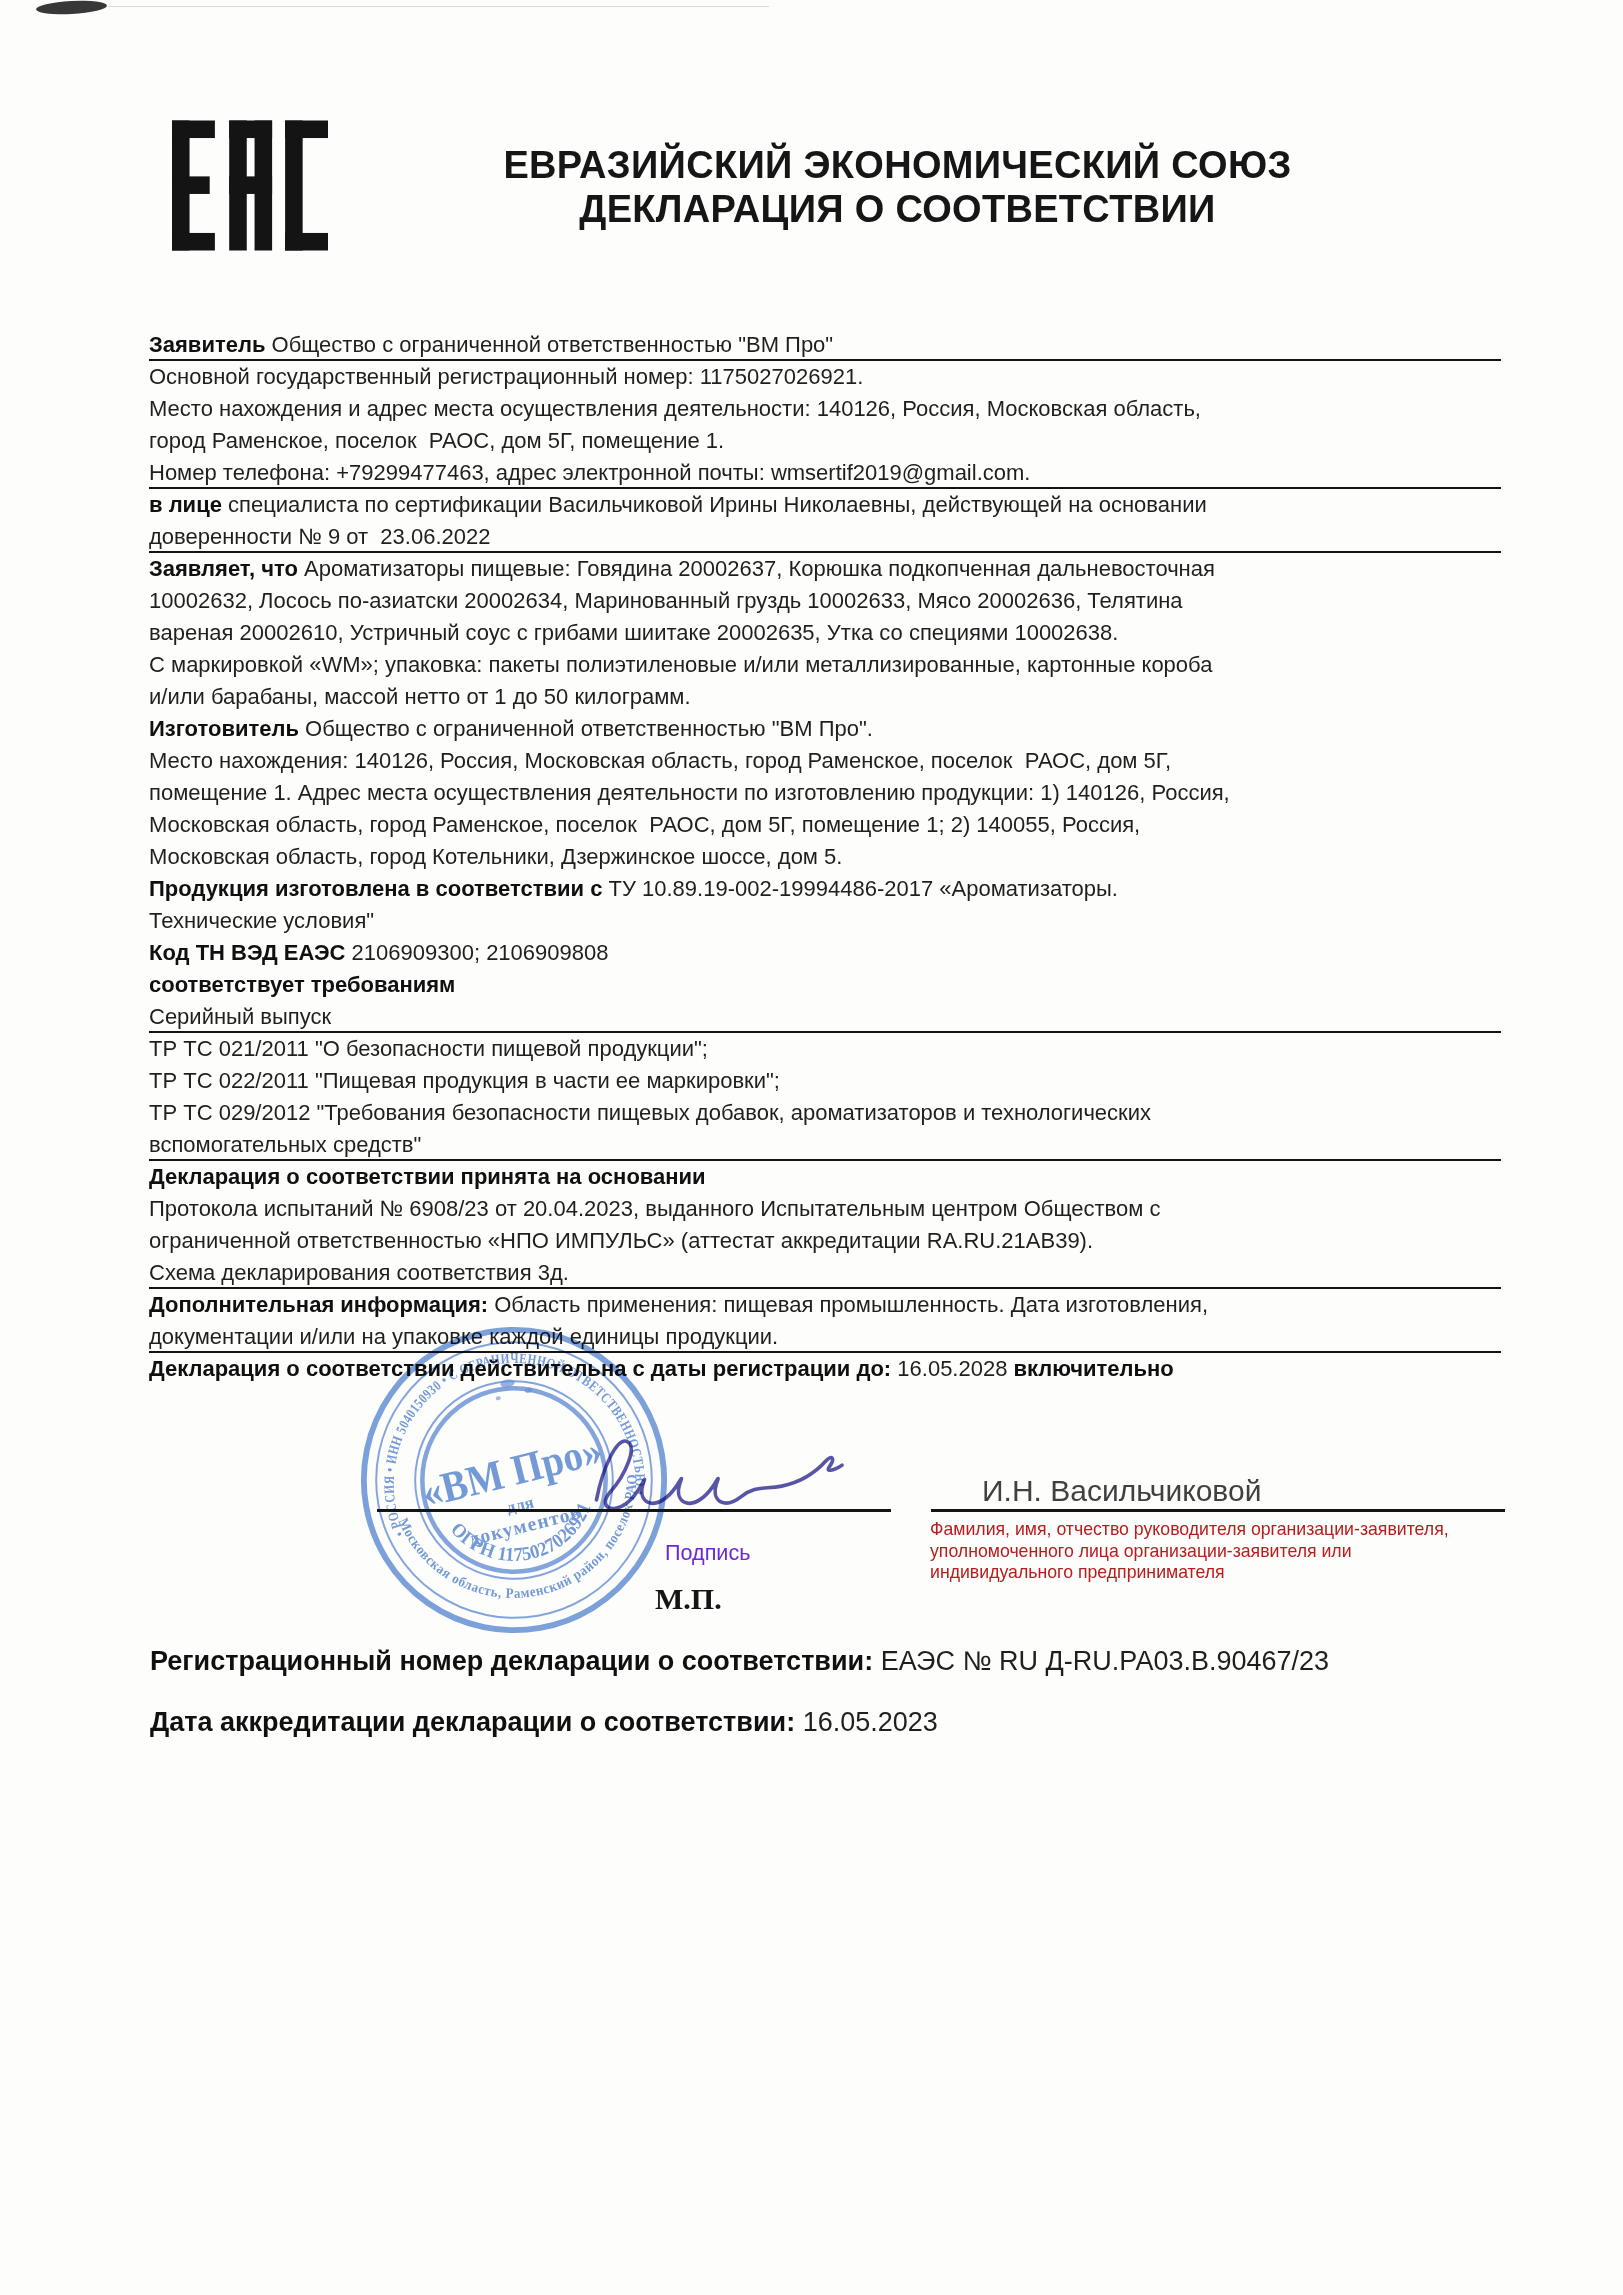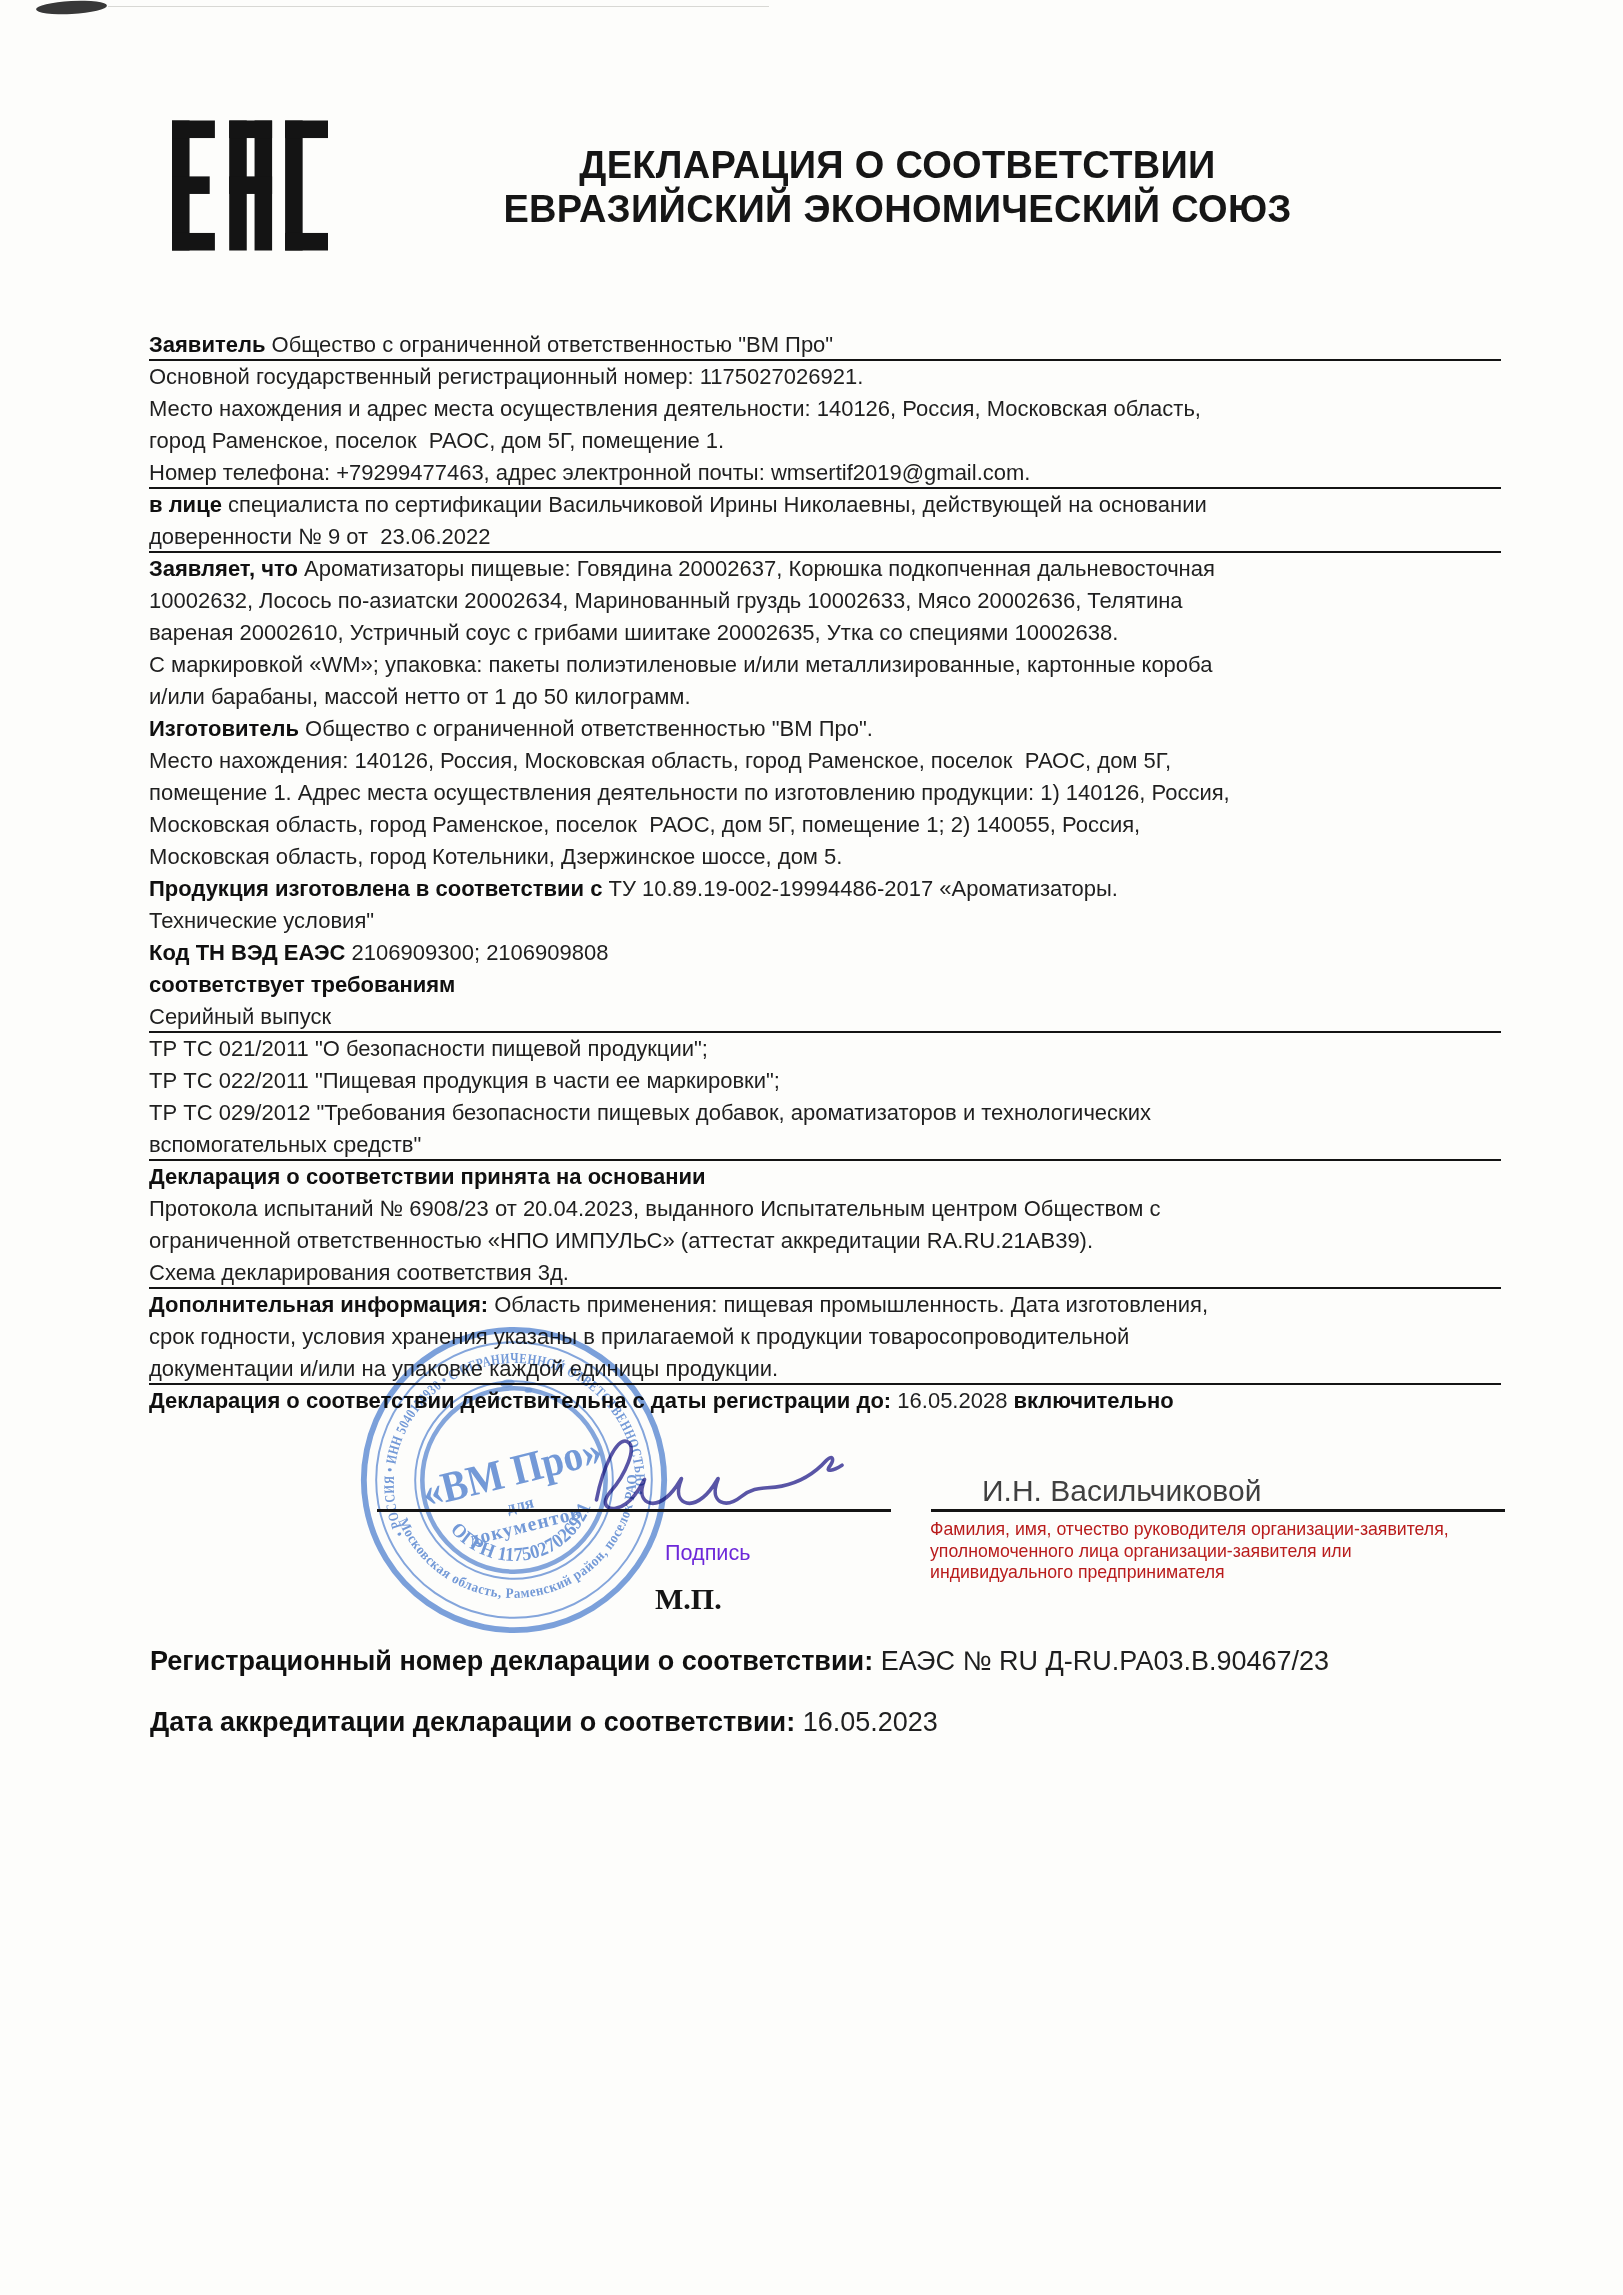--- a/index.html
+++ b/index.html
@@ -56,22 +56,22 @@
       <rect x="88" y="0" width="66" height="27"></rect>
       <rect x="88" y="86" width="66" height="27"></rect>
 
       <rect x="174" y="0" width="27" height="200"></rect>
       <rect x="174" y="0" width="66" height="27"></rect>
       <rect x="174" y="173" width="66" height="27"></rect>
     </g>
   </svg>
 
   <div class="doc-title">
+    <div>ЕВРАЗИЙСКИЙ ЭКОНОМИЧЕСКИЙ СОЮЗ</div>
     <div>ДЕКЛАРАЦИЯ О СООТВЕТСТВИИ</div>
-    <div>ЕВРАЗИЙСКИЙ ЭКОНОМИЧЕСКИЙ СОЮЗ</div>
   </div>
 
   <div class="doc-body" id="doc-body">
       <div class="line ruled"><span class="b">Заявитель </span><span>Общество с ограниченной ответственностью "ВМ Про"</span></div>
       <div class="line"><span>Основной государственный регистрационный номер: 1175027026921.</span></div>
       <div class="line"><span>Место нахождения и адрес места осуществления деятельности: 140126, Россия, Московская область,</span></div>
       <div class="line"><span>город Раменское, поселок  РАОС, дом 5Г, помещение 1.</span></div>
       <div class="line ruled"><span>Номер телефона: +79299477463, адрес электронной почты: wmsertif2019@gmail.com.</span></div>
       <div class="line"><span class="b">в лице </span><span>специалиста по сертификации Васильчиковой Ирины Николаевны, действующей на основании</span></div>
       <div class="line ruled"><span>доверенности № 9 от  23.06.2022</span></div>
@@ -92,21 +92,20 @@
       <div class="line ruled"><span>Серийный выпуск</span></div>
       <div class="line"><span>ТР ТС 021/2011 "О безопасности пищевой продукции";</span></div>
       <div class="line"><span>ТР ТС 022/2011 "Пищевая продукция в части ее маркировки";</span></div>
       <div class="line"><span>ТР ТС 029/2012 "Требования безопасности пищевых добавок, ароматизаторов и технологических</span></div>
       <div class="line ruled"><span>вспомогательных средств"</span></div>
       <div class="line"><span class="b">Декларация о соответствии принята на основании</span></div>
       <div class="line"><span>Протокола испытаний № 6908/23 от 20.04.2023, выданного Испытательным центром Обществом с</span></div>
       <div class="line"><span>ограниченной ответственностью «НПО ИМПУЛЬС» (аттестат аккредитации RA.RU.21АВ39).</span></div>
       <div class="line ruled"><span>Схема декларирования соответствия 3д.</span></div>
       <div class="line"><span class="b">Дополнительная информация: </span><span>Область применения: пищевая промышленность. Дата изготовления,</span></div>
-      <div class="line"><span>срок годности, условия хранения указаны в прилагаемой к продукции товаросопроводительной</span></div>
       <div class="line ruled"><span>документации и/или на упаковке каждой единицы продукции.</span></div>
       <div class="line"><span class="b">Декларация о соответствии действительна с даты регистрации до: </span><span>16.05.2028 </span><span class="b">включительно</span></div>
     </div>
 
   <svg class="stamp" viewBox="0 0 480 480">
     <g transform="rotate(-10 240 240)" stroke="#4f80d2" fill="none">
       <circle cx="240" cy="240" r="231" stroke-width="9" opacity=".85"></circle>
       <circle cx="240" cy="240" r="212" stroke-width="3" opacity=".8"></circle>
       <circle cx="240" cy="240" r="152" stroke-width="3" opacity=".8"></circle>
       <circle cx="240" cy="240" r="141" stroke-width="7" opacity=".8"></circle>

